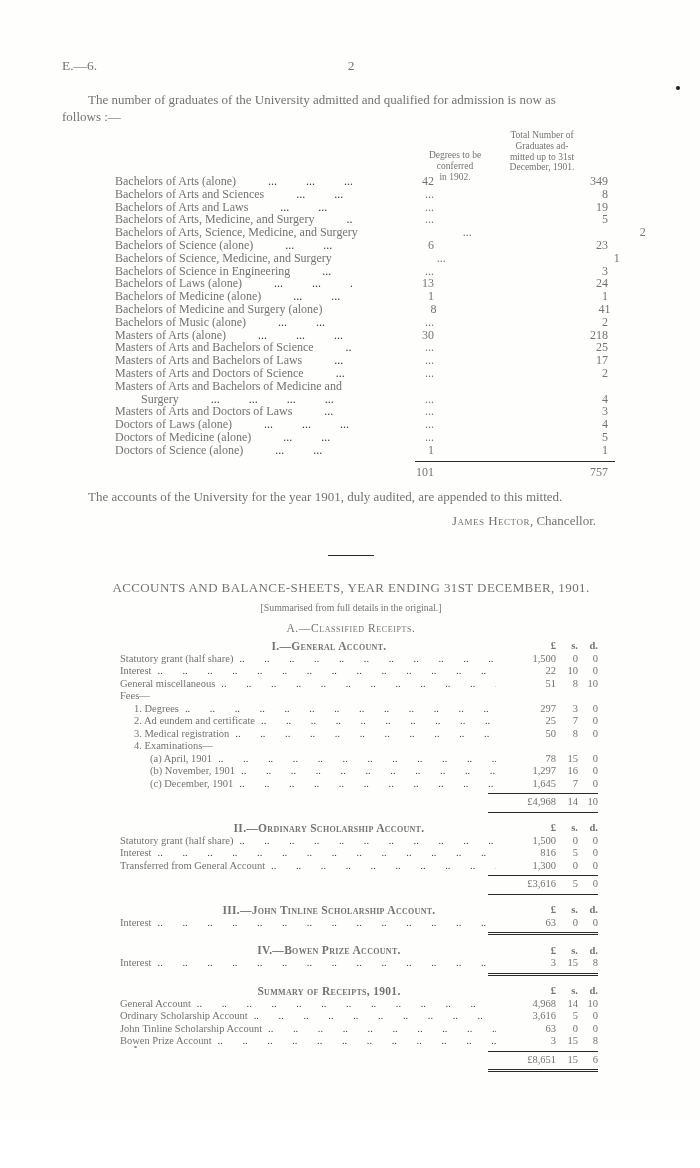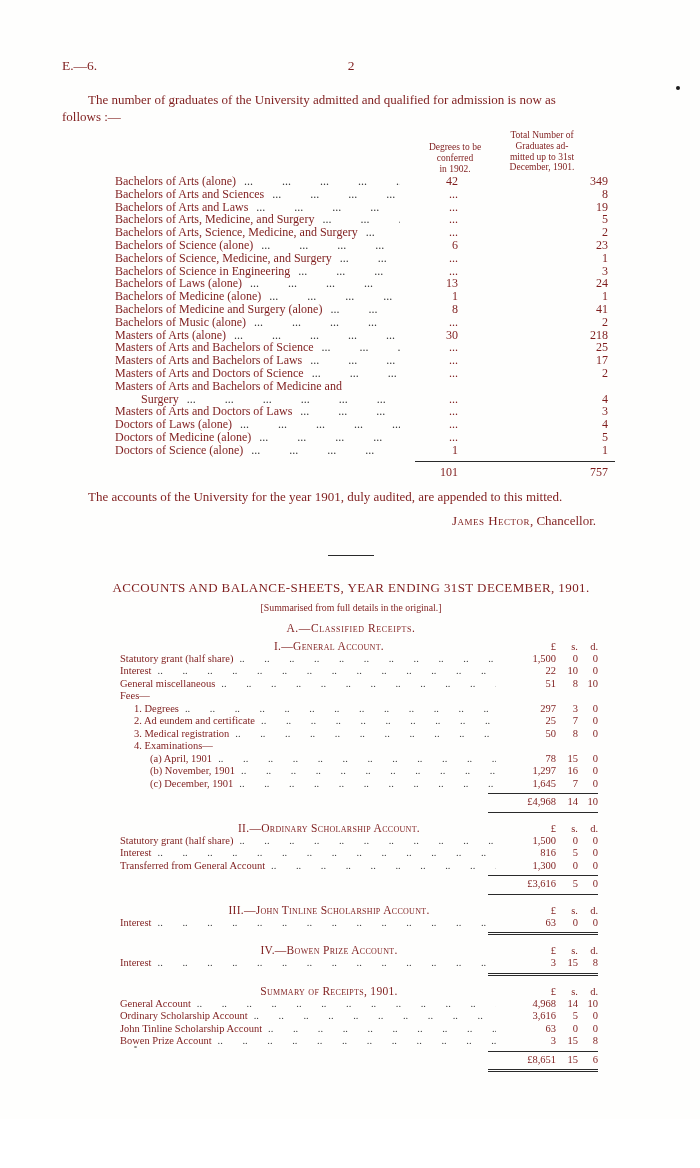--- a/index.html
+++ b/index.html
@@ -1,53 +1,53 @@
 <!DOCTYPE html>
 <html><head>
 <meta charset="utf-8">
 <style>
   html,body { margin:0; padding:0; background:#ffffff; }
   .page {
     position:relative; width:700px; height:1119px; box-sizing:border-box;
-    background:#fefefd; color:#7f1d1d;
+    background:#fefefd; color:#737373;
     font-family:"Liberation Serif", serif;
     padding:58px 60px 0 62px; overflow:hidden;
   }
   
   .header-row { position:relative; font-size:13.5px; height:16px; }
   .pagenum { position:absolute; left:50%; transform:translateX(-50%); }
   
   .intro { font-size:13px; line-height:16.5px; margin:18px 0 0 0; text-indent:26px; }
   
   .grads { margin-left:53px; width:500px; font-size:12px; }
   .grad-headers { position:relative; height:46px; margin-top:4px; font-size:9.5px; line-height:10.8px; }
-  .gh1 { position:absolute; left:288px; top:13px; width:104px; text-align:center; white-space:pre-line; }
+  .gh1 { position:absolute; left:288px; top:21px; width:104px; text-align:center; white-space:pre-line; }
   .gh2 { position:absolute; left:364px; top:1px; width:126px; text-align:center; white-space:pre-line; }
-  .grad-row { display:flex; align-items:baseline; line-height:12.8px; white-space:nowrap; }
+  .grad-row { display:flex; align-items:baseline; line-height:12.8px; white-space:nowrap;gap:24px; }
   .g-indent { padding-left:26px; }
   .g-lead { flex:1 1 auto; overflow:hidden; margin:0 10px 0 8px; white-space:nowrap; word-spacing:26px; color:#3a3a3a; }
   .g-lead::after { content:"... ... ... ... ... ... ... ... ... ..."; }
   .g-lead.blank::after { content:""; }
   .g-c1 { width:48px; text-align:right; flex:0 0 auto; }
   .g-c2 { width:150px; text-align:right; padding-right:7px; flex:0 0 auto; }
   .grad-totals-rule { width:200px; border-top:1px solid #2a2a2a; margin:4px 0 3px auto; }
   .grad-row.totals { line-height:14px; }
   
   .accounts-para { font-size:13px; margin:10px 0 0 0; text-indent:26px; }
   .signature { font-size:13px; margin:8px 44px 0 0; text-align:right; }
   .sig-name { font-variant:small-caps; letter-spacing:0.5px; }
   .divider { width:46px; border-top:1px solid #2a2a2a; margin:26px auto 24px auto; }
   
   .accounts-heading { text-align:center; font-size:13px; letter-spacing:0.4px; }
   .bracket-note { text-align:center; font-size:9.8px; margin-top:6px;font-family:Liberation Serif, serif; }
   .part-a { text-align:center; font-size:11.5px; font-variant:small-caps; letter-spacing:0.6px; margin-top:9px; }
   
   .acct { margin:6px 42px 0 58px; font-size:10.5px; }
   .acct-section + .acct-section { margin-top:9px; }
-  .sec-head { display:flex; align-items:flex-end; margin-bottom:1px; }
+  .sec-head { display:flex; align-items:center; margin-bottom:1px;font-weight:bold; }
   .sec-title { flex:1; text-align:center; font-variant:small-caps; font-size:11.5px; letter-spacing:0.3px; padding-left:34px; }
   .acct-row { display:flex; align-items:baseline; line-height:12.5px; white-space:nowrap; }
   .a-label.ind1 { padding-left:14px; }
   .a-label.ind2 { padding-left:30px; }
   .a-lead { flex:1 1 auto; overflow:hidden; margin:0 8px 0 6px; white-space:nowrap; word-spacing:17px; color:#3a3a3a; }
   .a-lead::after { content:".. .. .. .. .. .. .. .. .. .. .. .. .. .. .. .. .. .. .. .."; }
   .amounts { display:inline-flex; flex:0 0 auto; margin-left:auto; }
   .col-l { width:52px; text-align:right; }
   .col-s { width:22px; text-align:right; }
   .col-d { width:20px; text-align:right; }

